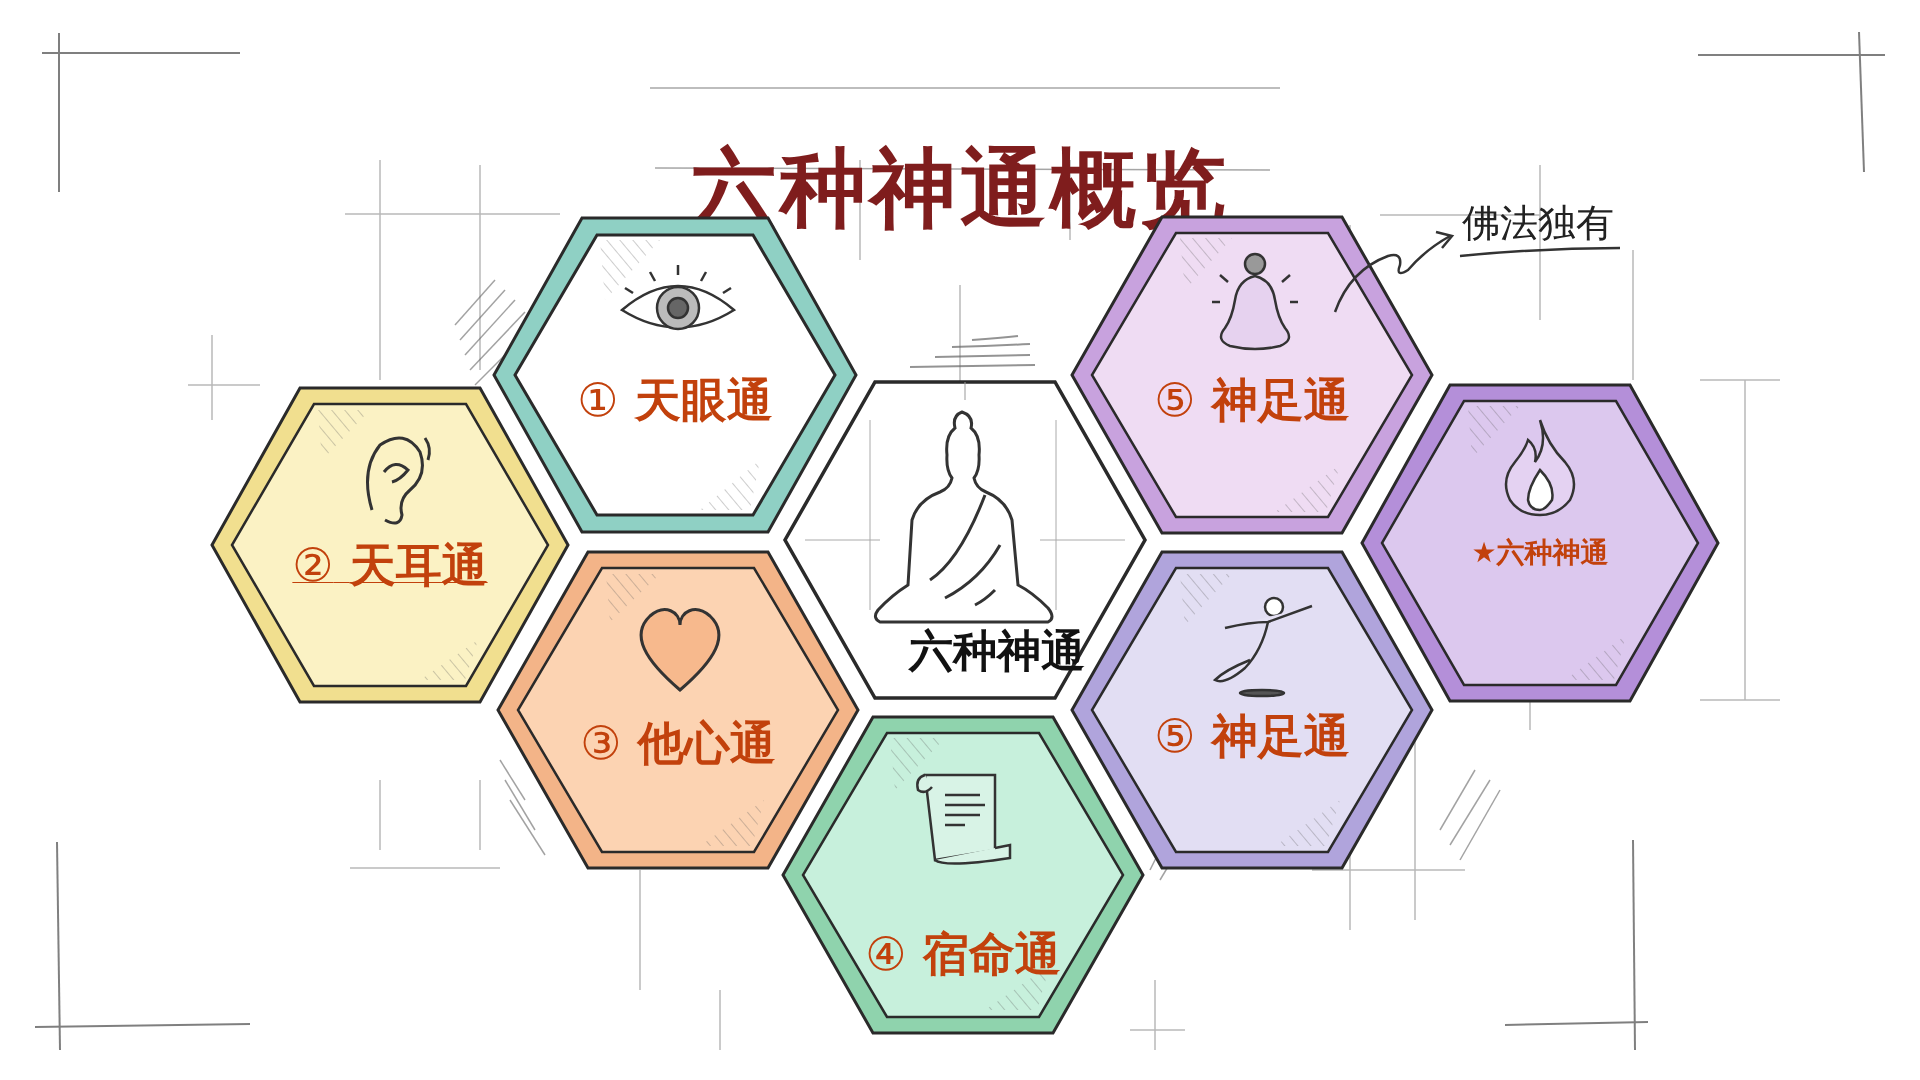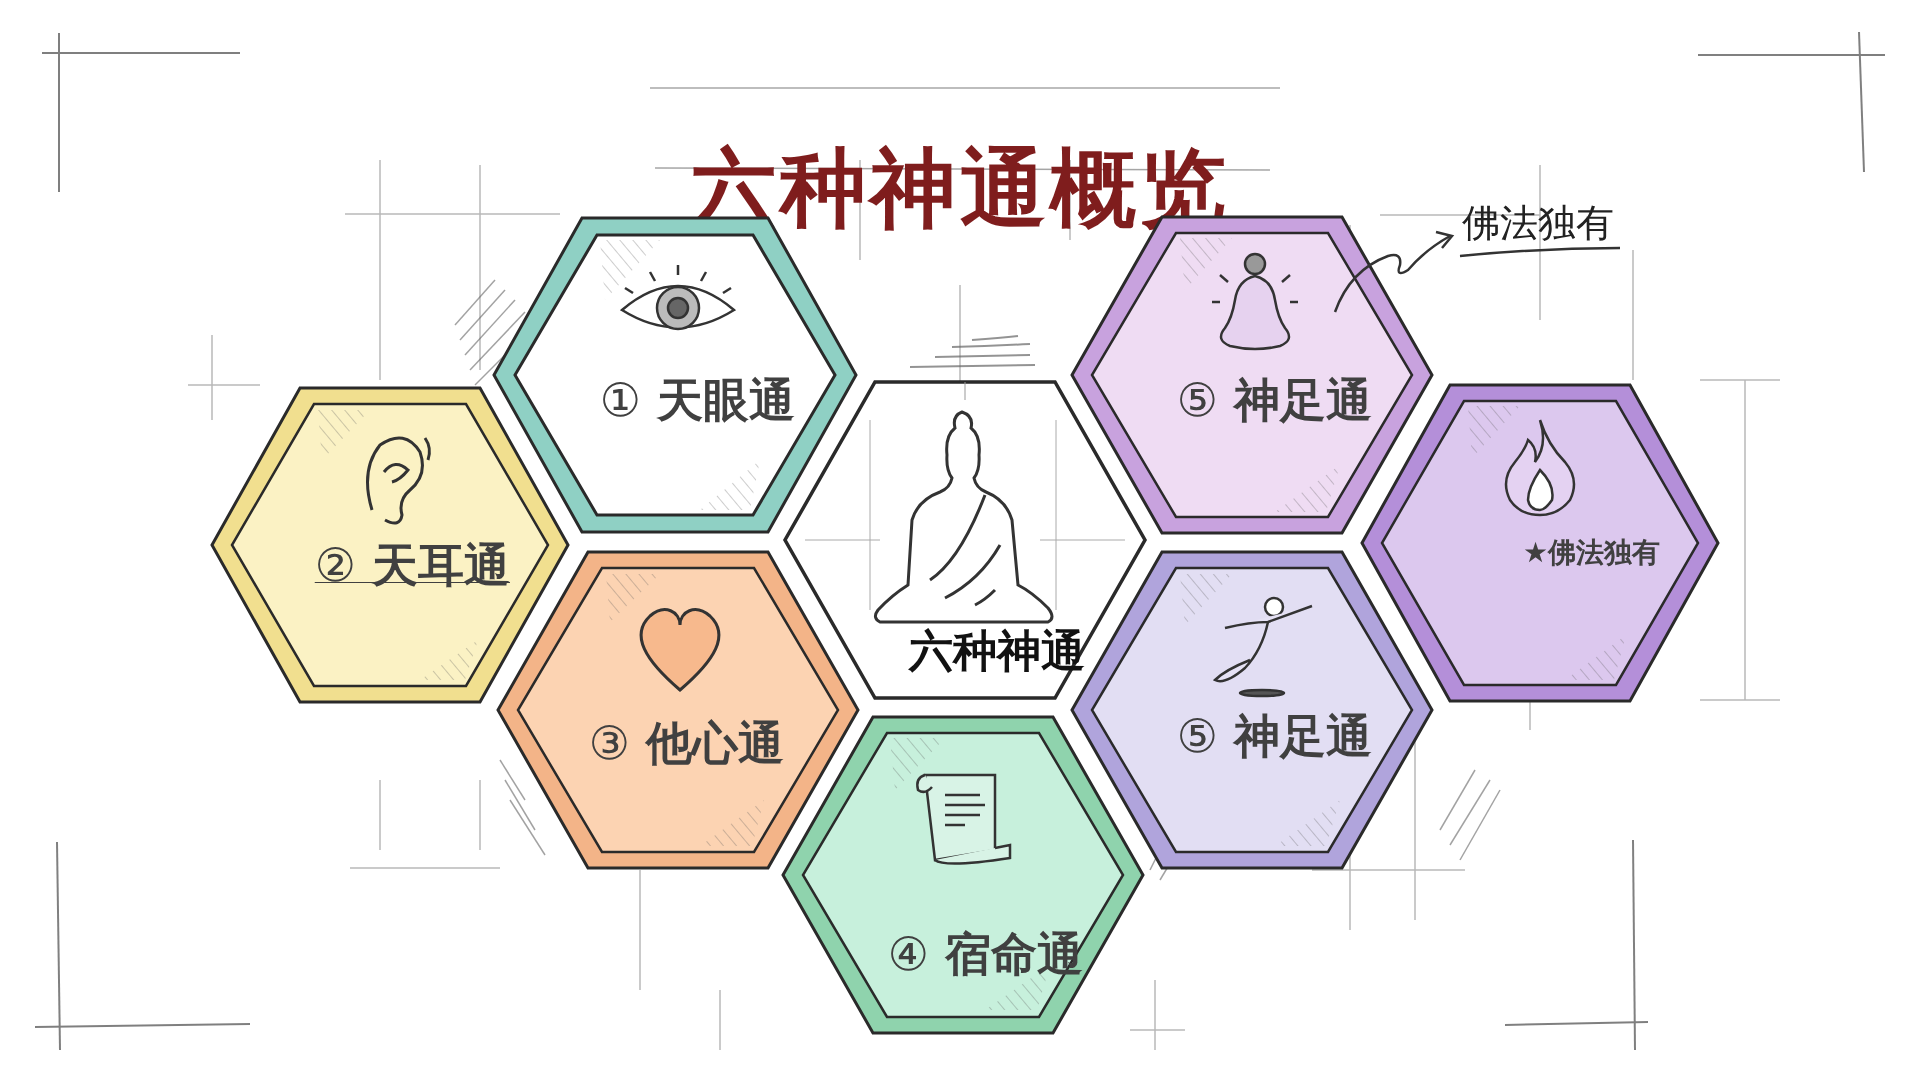--- a/index.html
+++ b/index.html
@@ -1,21 +1,21 @@
 <!DOCTYPE html>
 <html><head>
 <meta charset="utf-8">
 <style>
   html, body { margin:0; padding:0; }
   body { width:1920px; height:1080px; background:#ffffff; position:relative; overflow:hidden;
          font-family:"DejaVu Sans", "Liberation Sans", sans-serif; color:#111; }
   .layer { position:absolute; left:0; top:0; width:1920px; height:1080px; }
   .title { position:absolute; left:0; width:1920px; top:80px; text-align:center;
            font-size:86px; font-weight:bold; letter-spacing:4px; color:#7f1d1d; line-height:100px; }
-  .hex-label { position:absolute; text-align:right; font-weight:bold; color:#404040; white-space:nowrap; }
+  .hex-label { position:absolute; text-align:center; font-weight:bold; color:#c2410c; white-space:nowrap; }
   .hex-label .num { font-weight:normal; }
   .lbl-main { font-size:46px; line-height:56px; }
   .lbl-sub { font-size:28px; line-height:36px; font-weight:bold; }
   .center-label { position:absolute; font-size:44px; font-weight:bold; text-align:right; white-space:nowrap; }
   .annot { position:absolute; font-size:38px; color:#222; font-family:"DejaVu Sans", sans-serif; white-space:nowrap;text-align:right; }
 </style>
 </head>
 <body>
 
 <svg class="layer" viewBox="0 0 1920 1080">
@@ -212,31 +212,31 @@
   </g>
   <path d="M1460 256 Q1540 248 1620 248" stroke="#333" stroke-width="2.5" fill="none"></path>
 </svg>
 
 <div class="hex-label" style="left:555px; top:372px; width:240px;">
   <span class="lbl-main"><span class="num">①</span> <span>天眼通</span></span>
 </div>
 <div class="hex-label" style="left:270px; top:537px; width:240px;text-decoration:underline;">
   <span class="lbl-main"><span class="num">②</span> <span>天耳通</span></span>
 </div>
-<div class="hex-label" style="left:544px; top:715px; width:240px;">
+<div class="hex-label" style="left:558px; top:715px; width:240px;">
   <span class="lbl-main"><span class="num">③</span> <span>他心通</span></span>
 </div>
 <div class="hex-label" style="left:843px; top:890px; width:240px;margin-top:36px;">
   <span class="lbl-main"><span class="num">④</span> <span>宿命通</span></span>
 </div>
 <div class="hex-label" style="left:1132px; top:372px; width:240px;">
   <span class="lbl-main"><span class="num">⑤</span> <span>神足通</span></span>
 </div>
 <div class="hex-label" style="left:1132px; top:708px; width:240px;">
   <span class="lbl-main"><span class="num">⑤</span> <span>神足通</span></span>
 </div>
 <div class="hex-label" style="left:1420px; top:535px; width:240px;">
-  <div class="lbl-sub">★佛法独有</div>
+  <div class="lbl-sub">★六种神通</div>
 </div>
 
 <div class="center-label" style="left:845px; top:622px; width:240px;">六种神通</div>
 
 <div class="annot" style="left:1462px; top:198px;">佛法独有</div>
 
 </body></html>

